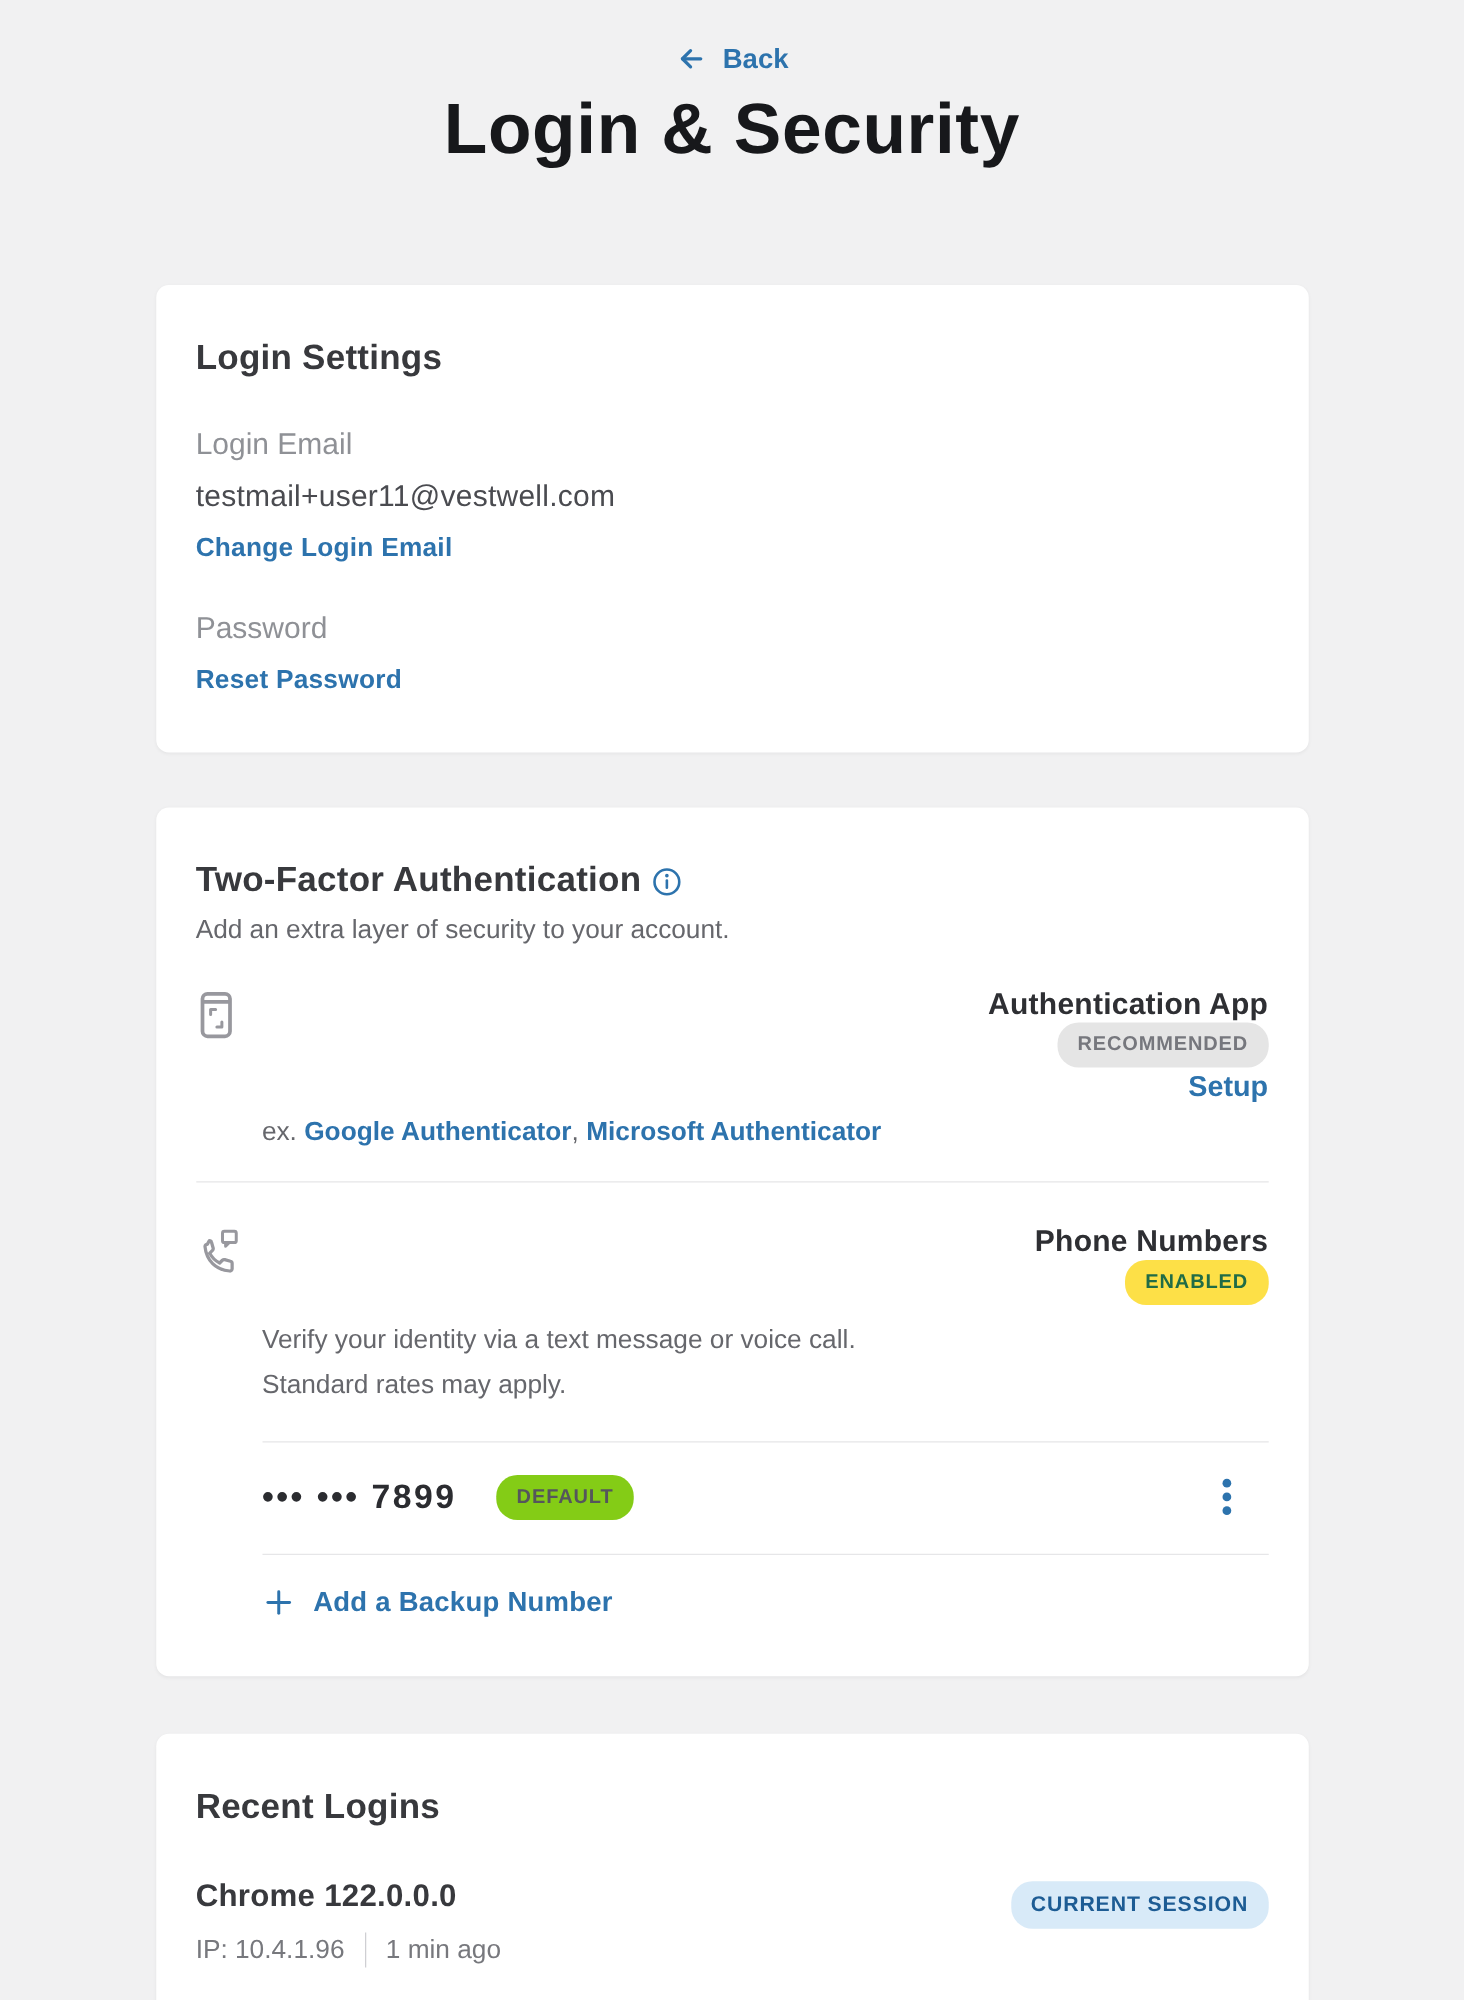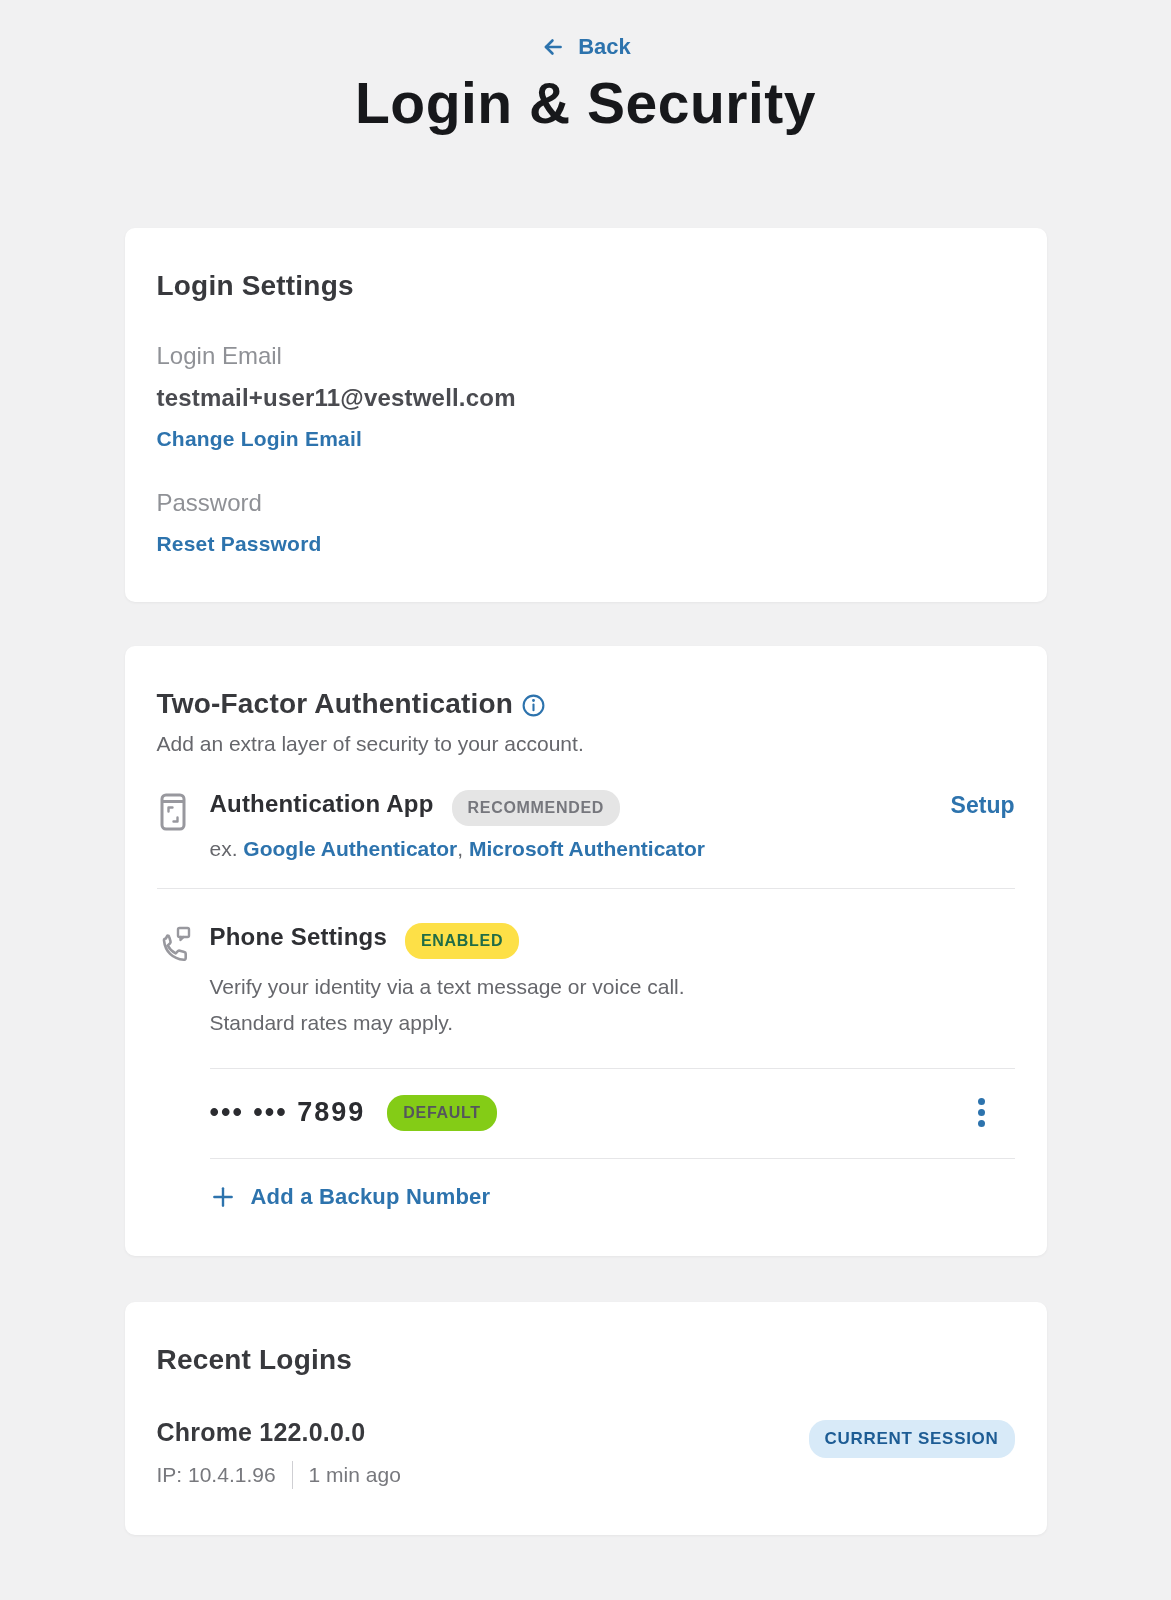--- a/index.html
+++ b/index.html
@@ -30,35 +30,35 @@
     padding: 42px 32px 46px 32px;
   }
   .card-1 { margin-top: 92px; }
   .card-2 { margin-top: 44px; }
   .card-3 { margin-top: 46px; }
   .card h2 { font-size: 28px; font-weight: 700; color: #38393d; letter-spacing: 0.2px; }
 
   
   .field-label { font-size: 24px; color: #8f9196; margin-top: 38px; }
   .field-label.first { margin-top: 40px; }
-  .field-value { font-size: 24px; font-weight: 700; color: #4a4b50; margin-top: 14px; letter-spacing: 0.2px; }
+  .field-value { font-size: 24px; font-weight: 400; color: #4a4b50; margin-top: 14px; letter-spacing: 0.2px; }
   .text-link {
     display: inline-block; font-size: 21px; font-weight: 700; color: #2d73ad;
     margin-top: 15px; cursor: pointer; letter-spacing: 0.2px;
   }
 
   
   .h2-row { display: flex; align-items: center; gap: 8px; }
   .info-icon { width: 25px; height: 25px; cursor: pointer; margin-top: 3px; }
   .card-subtitle { font-size: 21px; color: #66676c; margin-top: 12px; }
 
   .tfa-row { display: flex; align-items: flex-start; margin-top: 34px; }
   .tfa-icon-col { width: 53px; flex: 0 0 53px; padding-top: 2px; }
   .tfa-body { flex: 1; }
-  .row-title-line { display: flex; align-items: flex-start; }
+  .row-title-line { display: flex; align-items: flex-end; flex-direction: column; }
   .row-title { font-size: 24px; font-weight: 700; color: #2e2f33; letter-spacing: 0.2px; }
   .badge {
     display: inline-block; margin-left: 18px;
     font-size: 16px; font-weight: 700; letter-spacing: 0.7px;
     padding: 9px 16px; border-radius: 17px; white-space: nowrap;
   }
   .badge-gray  { background: #e5e5e5; color: #76777d; }
   .badge-green { background: #fde047; color: #206c46; }
   .badge-slate { background: #84cc16; color: #55565c; }
   .badge-blue  { background: #d8eaf8; color: #1d5c94; font-size: 17px; }
@@ -66,21 +66,21 @@
 
   .examples { font-size: 21px; color: #66676c; margin-top: 11px; }
   .examples .ex-link { color: #2d73ad; font-weight: 700; cursor: pointer; }
   .examples .sep { color: #66676c; }
 
   .phone-desc { font-size: 21px; color: #66676c; margin-top: 10px; line-height: 36px; }
 
   .divider { height: 1px; background: #e6e6e8; margin-top: 27px; }
   .divider.indent { margin-left: 53px; }
 
-  .number-row { display: flex; align-items: center; margin-left: 53px; margin-top: 25px; }
+  .number-row { display: flex; align-items: center; margin-left: 53px; margin-top: 25px; gap: 10px; }
   .masked-number { font-size: 27px; font-weight: 700; color: #2b2c30; letter-spacing: 2px; }
   .number-row .badge { margin-left: 22px; }
   .kebab-btn {
     margin-left: auto; margin-right: 26px; cursor: pointer;
     display: flex; flex-direction: column; gap: 4px; padding: 4px;
   }
   .kebab-btn .dot { width: 7px; height: 7px; border-radius: 50%; background: #2d73ad; }
 
   .add-backup-row { display: flex; align-items: center; gap: 15px; margin-left: 53px; margin-top: 25px; cursor: pointer; }
   .add-backup-label { font-size: 22px; font-weight: 700; color: #2d73ad; letter-spacing: 0.2px; }
@@ -161,21 +161,21 @@
       <div class="tfa-row">
         <div class="tfa-icon-col">
           <svg class="icon-gray" width="36" height="38" viewBox="0 0 36 38" fill="none" stroke="currentColor" stroke-linecap="round" stroke-linejoin="round">
             <path d="M8.5 4.5c.8 0 1.5.5 1.7 1.3l1.3 4.6c.2.7 0 1.4-.5 1.9l-2.2 2.2c1.7 3.4 4.5 6.2 7.9 7.9l2.2-2.2c.5-.5 1.2-.7 1.9-.5l4.6 1.3c.8.2 1.3.9 1.3 1.7v4.3c0 1-.8 1.9-1.9 1.8C13.6 27.9 6.1 20.4 5 9.3 4.9 8.3 5.8 7.5 6.8 7.5z" stroke-width="2.6" transform="translate(2,6)"></path>
             <rect x="21" y="3" width="11" height="9" rx="1.5" stroke-width="2.4"></rect>
             <path d="M23.5 12v3l3-3" stroke-width="2.4" fill="none"></path>
           </svg>
         </div>
         <div class="tfa-body">
           <div class="row-title-line">
-            <span class="row-title">Phone Settings</span>
+            <span class="row-title">Phone Numbers</span>
             <span class="badge badge-green">ENABLED</span>
           </div>
           <div class="phone-desc">
             <div>Verify your identity via a text message or voice call.</div>
             <div>Standard rates may apply.</div>
           </div>
         </div>
       </div>
 
       <div class="divider indent"></div>

